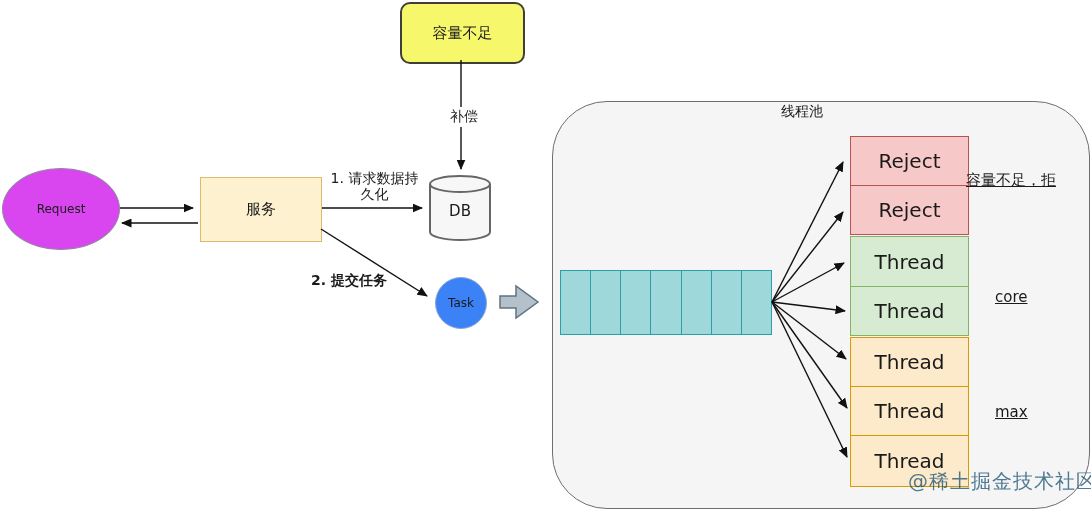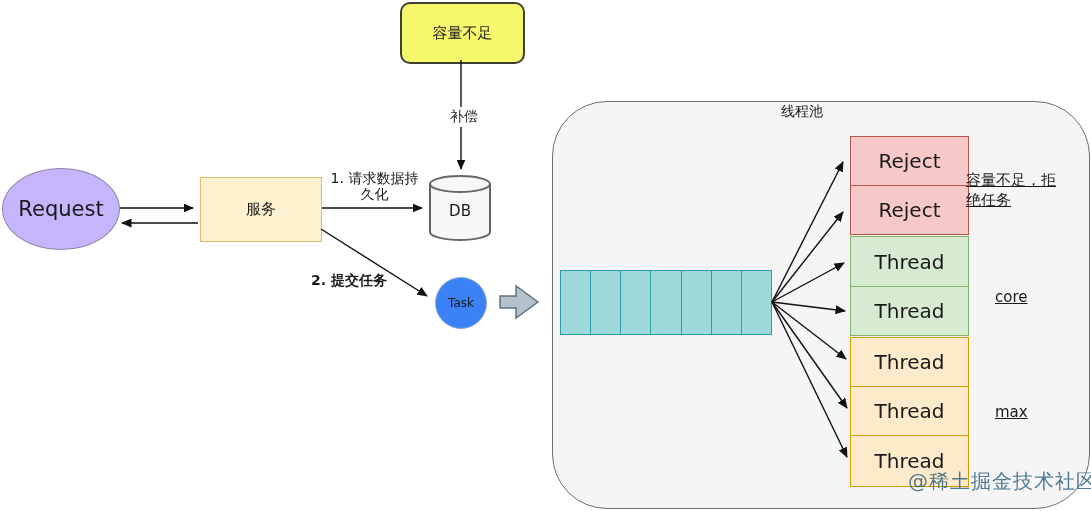--- a/index.html
+++ b/index.html
@@ -7,22 +7,22 @@
     position:relative;width:1091px;height:511px;background:#ffffff;
     font-family:"DejaVu Sans","Liberation Sans",sans-serif;color:#1a1a1a;
     overflow:hidden;
   }
   .abs{position:absolute;}
   .node-label{display:flex;align-items:center;justify-content:center;text-align:center;}
 
   
   .scheduled-task{left:400px;top:2px;width:121px;height:58px;background:#f7f76c;
     border:2px solid #3f3f35;border-radius:10px;font-size:15px;z-index:2;}
-  .request-ellipse{left:2px;top:168px;width:116px;height:80px;background:#c4b5fd;
-    border:1.5px solid #9486a5;border-radius:50%;font-size:21px;z-index:2;}
+  .request-ellipse{left:2px;top:168px;width:116px;height:80px;background:#d946ef;
+    border:1.5px solid #9486a5;border-radius:50%;font-size:12px;z-index:2;}
   .service-box{left:200px;top:177px;width:120px;height:63px;background:#fdf1cf;
     border:1px solid #ddba6e;font-size:15px;z-index:2;}
   .db-label{left:430px;top:198px;width:60px;height:26px;font-size:15px;z-index:3;}
   .task-circle{left:435px;top:277px;width:50px;height:50px;background:#3b82f6;
     border:1.5px solid #8fa7cf;border-radius:50%;font-size:12px;z-index:2;}
 
   
   .edge-label{font-size:14px;text-align:center;z-index:3;}
   .compensation{left:436px;top:107px;width:56px;background:#ffffff;padding:1px 0;}
   .persist{left:322px;top:170px;width:105px;line-height:16px;}
@@ -125,20 +125,19 @@
   <div class="abs node-label worker reject" style="top:136px;height:50px;">Reject</div>
   <div class="abs node-label worker reject" style="top:185px;height:50px;">Reject</div>
   <div class="abs node-label worker core" style="top:236px;height:51px;">Thread</div>
   <div class="abs node-label worker core" style="top:286px;height:50px;">Thread</div>
   <div class="abs node-label worker max" style="top:337px;height:50px;">Thread</div>
   <div class="abs node-label worker max" style="top:386px;height:50px;">Thread</div>
   <div class="abs node-label worker max" style="top:435px;height:52px;">Thread</div>
 
   <div class="abs annotation reject-note">
     <span style="display:block">容量不足，拒</span>
-    <span style="display:block">绝任务</span>
   </div>
   <div class="abs annotation core-note">core</div>
   <div class="abs annotation max-note">max</div>
 
   <div class="abs watermark">@稀土掘金技术社区</div>
 
 </div>
 
 </body></html>

